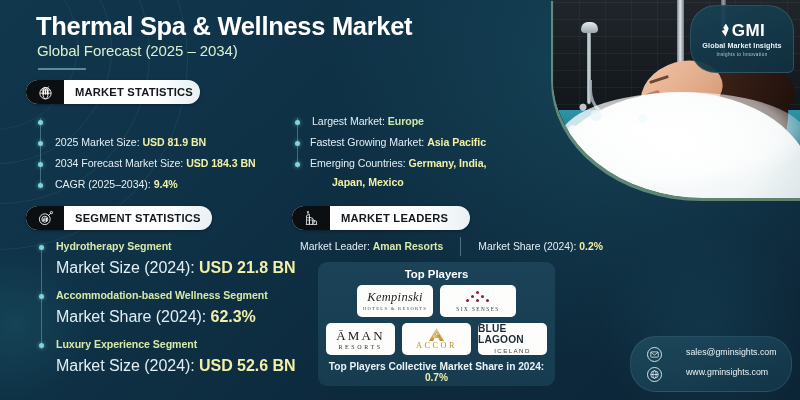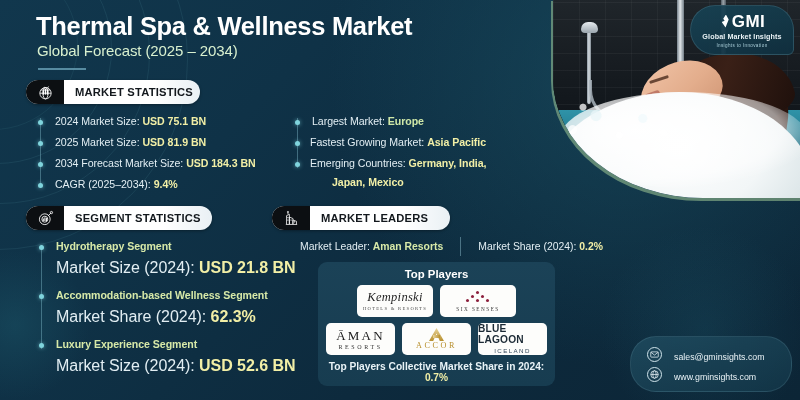--- a/index.html
+++ b/index.html
@@ -115,21 +115,21 @@
     border-radius:50% 40% 40% 50%; transform:rotate(-8deg);
   }
   .hairfall {
     position:absolute; left:170px; top:86px; width:62px; height:108px;
     background:linear-gradient(160deg,#32180f,#1b0d08);
     border-radius:40% 30% 55% 45%; transform:rotate(8deg);
   }
 
   
   .gmi {
-    position:absolute; right:6px; top:5px; width:104px; height:50px;
+    position:absolute; right:6px; top:5px; width:104px; height:68px;
     background:linear-gradient(160deg,rgba(24,66,84,.94),rgba(16,48,63,.94));
     border-radius:26px 26px 6px 26px;
     display:flex; flex-direction:column; align-items:center; justify-content:center;
     border:1px solid rgba(150,200,210,.18);
   }
   .gmi-main { display:flex; align-items:center; gap:2px; }
   .gmi-mark { width:11px; height:13px; position:relative; }
   .gmi-mark:before { content:""; position:absolute; left:3px; top:0; width:7px; height:13px;
     background:#ffffff; clip-path:polygon(60% 0,100% 38%,55% 100%,0 58%,42% 48%,22% 33%); }
   .gmi-text { font-size:17px; font-weight:bold; color:#fff; letter-spacing:.5px; line-height:1; }
@@ -206,21 +206,21 @@
   .tp-foot b { color:#f2efa6; }
 
   
   .contact {
     position:absolute; left:630px; top:336px; width:162px; height:56px;
     background:linear-gradient(160deg,rgba(33,78,98,.78),rgba(20,56,74,.78));
     border-radius:26px 26px 26px 26px;
     padding:8px 10px; display:flex; flex-direction:column; justify-content:center; gap:5px;
     border:1px solid rgba(150,200,215,.14);
   }
-  .c-row { display:flex; align-items:flex-end; gap:12px;padding-left:6px; }
+  .c-row { display:flex; align-items:flex-start; gap:24px;padding-left:6px; }
   .c-ico { width:15px; height:15px; border:1px solid #cfe3ea; border-radius:50%;
     display:flex; align-items:center; justify-content:center; flex:0 0 15px; }
   .c-ico svg { width:9px; height:9px; }
   .c-txt { font-size:8.8px; color:#eaf3f7; white-space:nowrap; }
 </style>
 </head>
 <body>
 
 <div id="page">
 
@@ -280,24 +280,20 @@
         <polyline points="8,7 11,4.5 14,6 17,3.5" stroke="#fff" stroke-width="1"></polyline>
       </svg>
     </span>
     <span class="pill-label">MARKET STATISTICS</span>
   </div>
   <div class="tl" style="left:40px; top:118px; height:68px;"></div>
   <div class="dot" style="left:40px; top:120px;"></div>
   <div class="dot" style="left:40px; top:141px;"></div>
   <div class="dot" style="left:40px; top:162px;"></div>
   <div class="dot" style="left:40px; top:183px;"></div>
-  <div class="row" style="left:55px; top:115px;">
-    <span>2024 Market Size:</span>
-    <b>USD 75.1 BN</b>
-  </div>
   <div class="row" style="left:55px; top:136px;">
     <span>2025 Market Size:</span>
     <b>USD 81.9 BN</b>
   </div>
   <div class="row" style="left:55px; top:157px;">
     <span>2034 Forecast Market Size:</span>
     <b>USD 184.3 BN</b>
   </div>
   <div class="row" style="left:55px; top:178px;">
     <span>CAGR (2025–2034):</span>
@@ -354,21 +350,21 @@
     <span>Market Share (2024):</span>
     <b>62.3%</b>
   </div>
 
   <div class="seg-h" style="left:56px; top:338px;">Luxury Experience Segment</div>
   <div class="seg-v" style="left:56px; top:357px;">
     <span>Market Size (2024):</span>
     <b>USD 52.6 BN</b>
   </div>
 
-  <div class="pill" style="left:272px; top:206px; width:178px;">
+  <div class="pill" style="left:292px; top:206px; width:178px;">
     <span class="pill-ico">
       <svg viewBox="0 0 24 24" fill="none" stroke="#fff" stroke-width="1.1">
         <path d="M5 20V8l4-2v14"></path>
           <path d="M9 20V10l5 2v8"></path>
           <path d="M14 20v-6l5 2v4"></path>
         <rect x="6.2" y="10" width="1.5" height="1.5" fill="#fff" stroke="none"></rect>
         <rect x="6.2" y="13.5" width="1.5" height="1.5" fill="#fff" stroke="none"></rect>
         <rect x="10.6" y="13.5" width="1.5" height="1.5" fill="#fff" stroke="none"></rect>
         <rect x="15.4" y="16" width="1.5" height="1.5" fill="#fff" stroke="none"></rect>
         <line x1="4" y1="20.4" x2="20" y2="20.4"></line>

